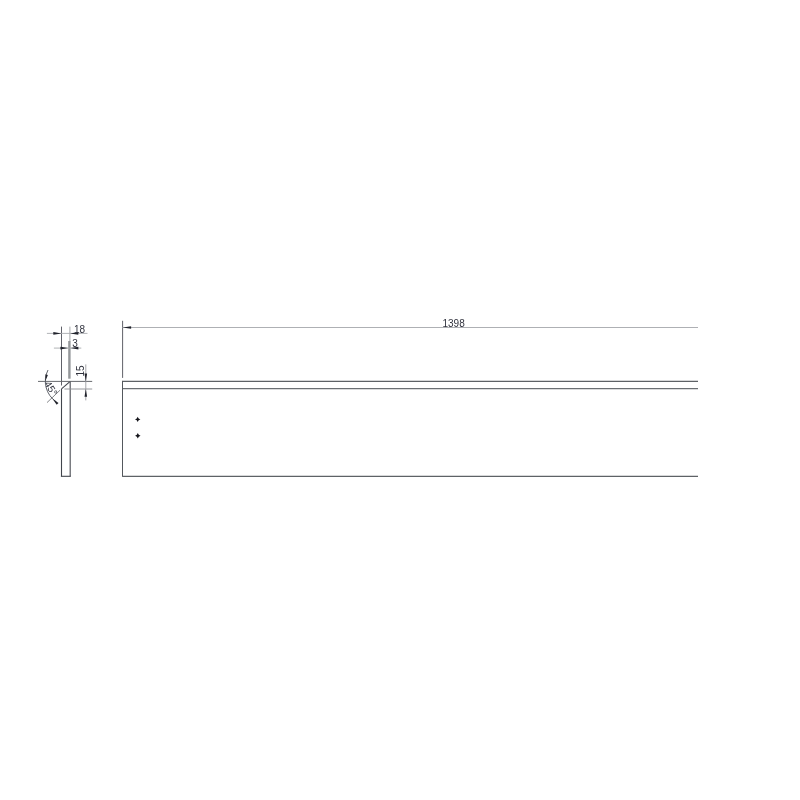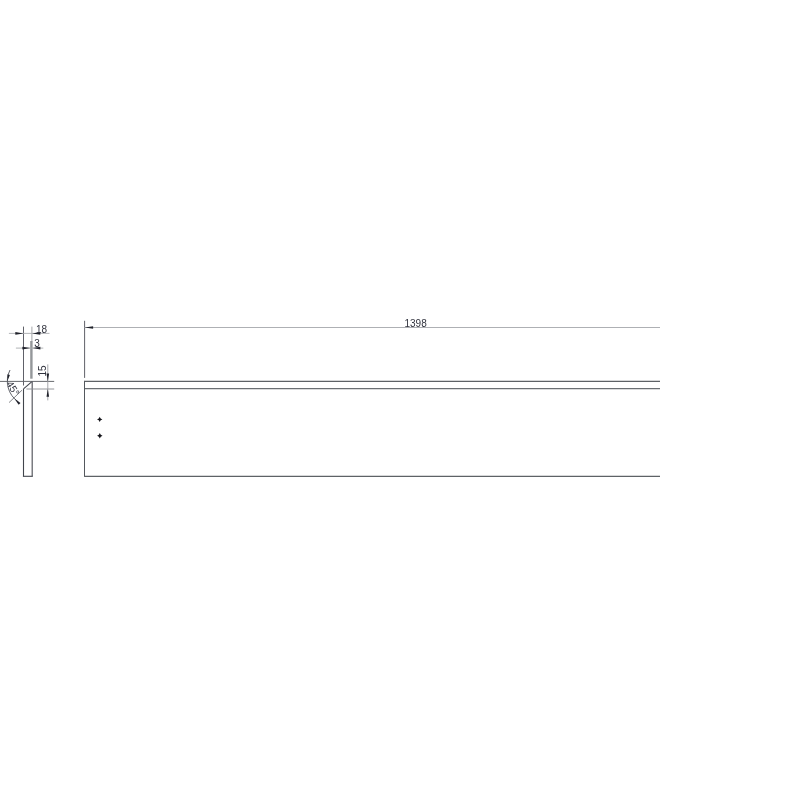--- a/index.html
+++ b/index.html
@@ -1,16 +1,16 @@
 <!DOCTYPE html>
 <html><head>
 <meta charset="utf-8">
 <style>
   html,body{margin:0;padding:0;background:#ffffff;}
-  .page{width:660px;height:800px;position:relative;background:#ffffff;overflow:hidden;}
+  .page{width:660px;height:800px;position:relative;background:#ffffff;overflow:hidden;padding-left:38px;}
   text{font-family:"Liberation Sans",sans-serif;}
 </style>
 </head>
 <body>
 <div class="page">
 <svg width="800" height="800" viewBox="0 0 800 800" xmlns="http://www.w3.org/2000/svg">
 
   <rect x="0" y="0" width="800" height="800" fill="#ffffff"></rect>
 
   <line x1="84.5" y1="381.3" x2="756.4" y2="381.3" stroke="#5e6266" stroke-width="1.15"></line>

